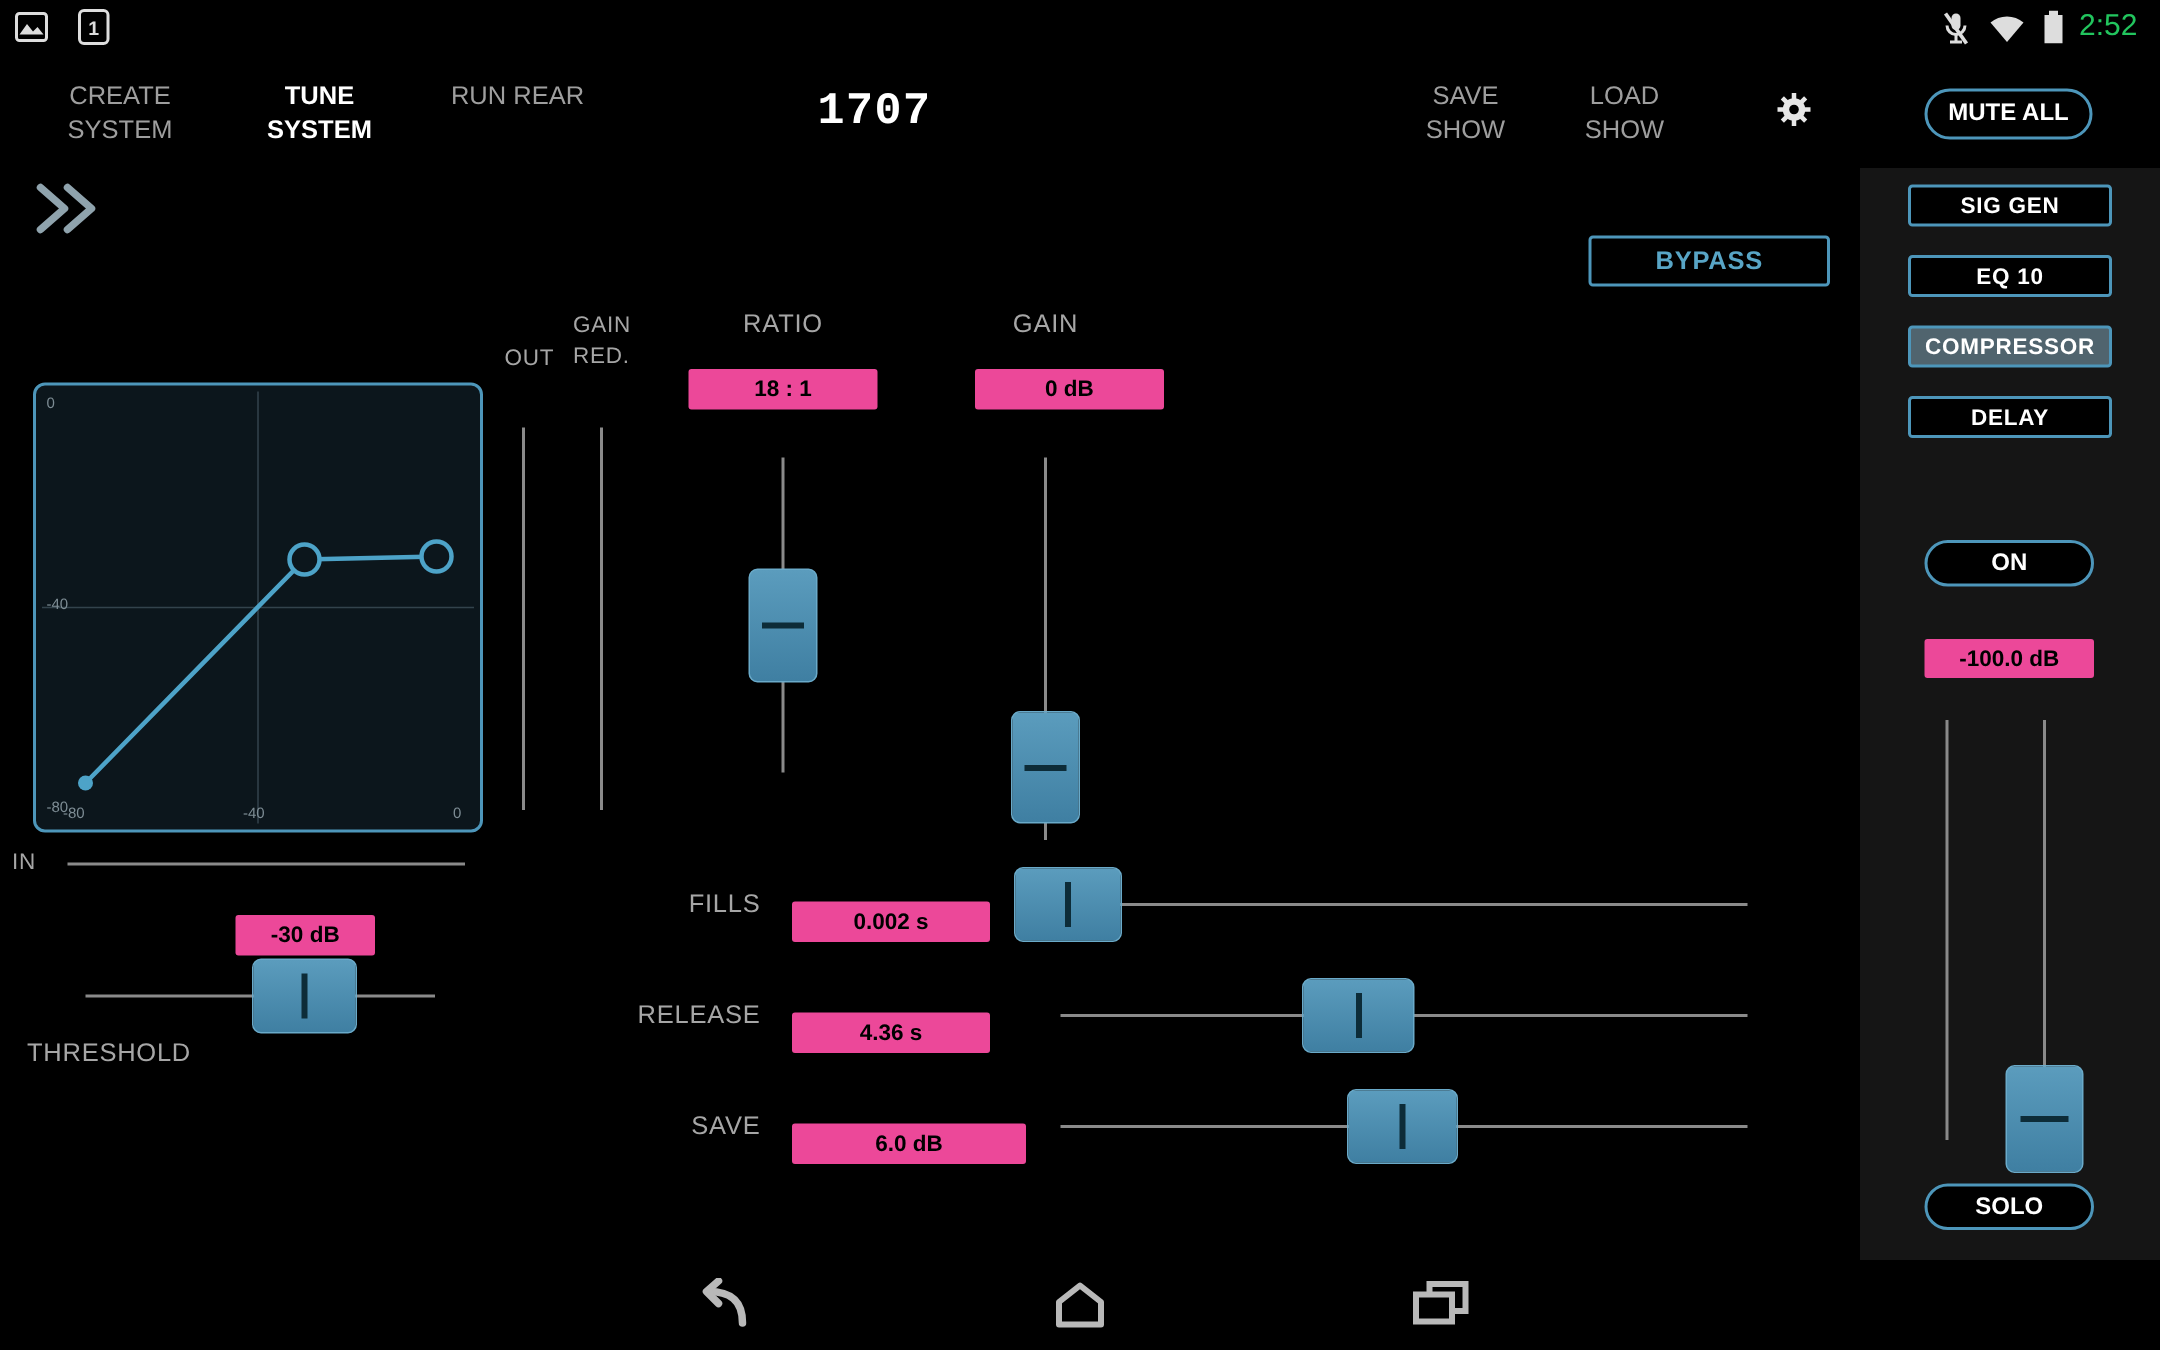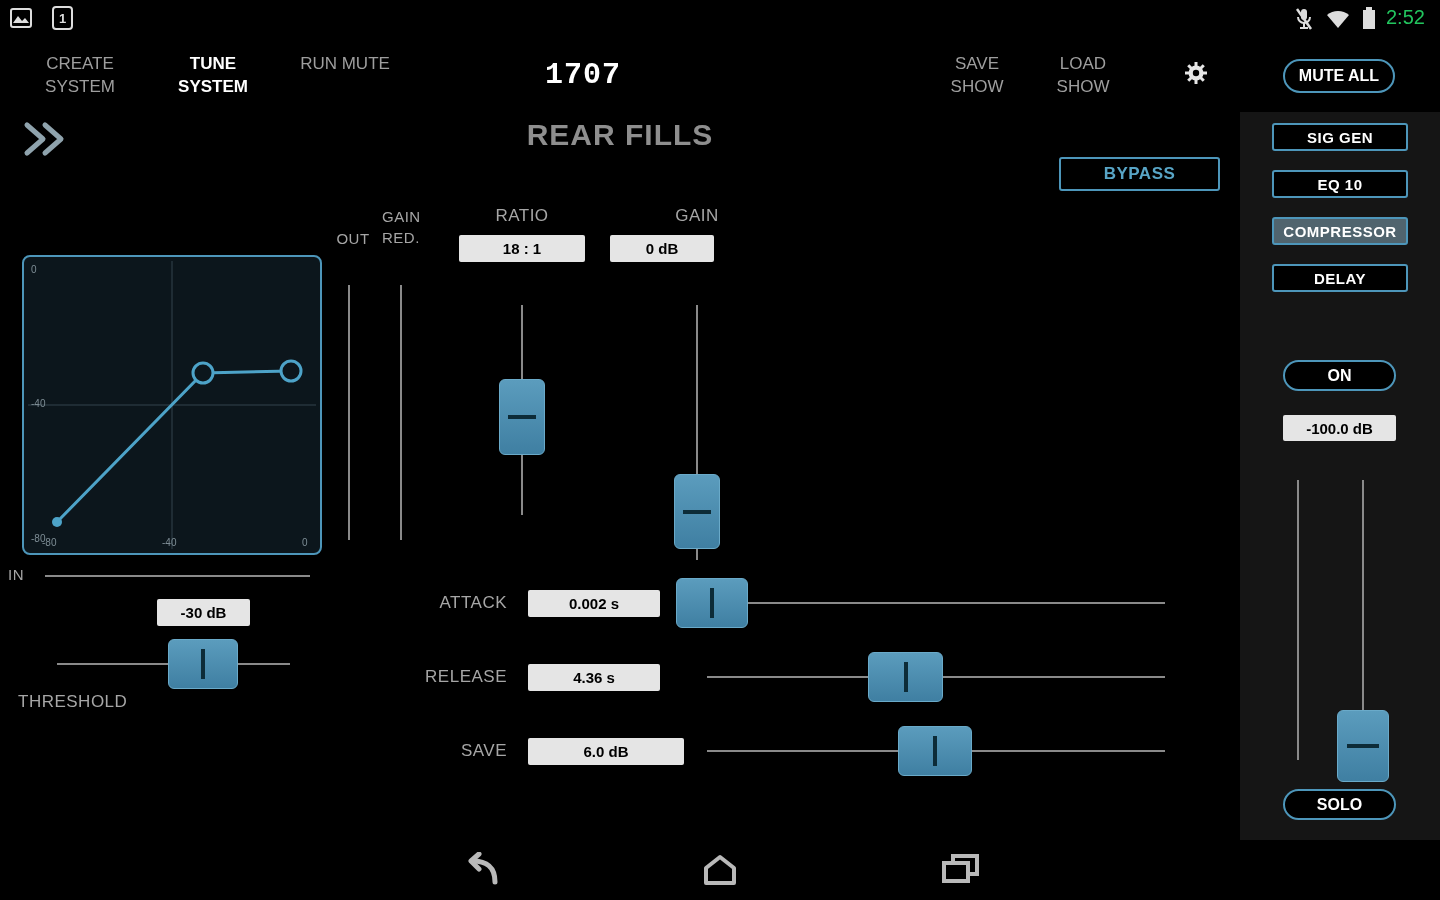--- a/index.html
+++ b/index.html
@@ -22,22 +22,22 @@
   .pill { border:2px solid #4d96ba; border-radius:17px; background:#000; color:#fff; font-weight:bold; font-size:16px;
           display:flex; align-items:center; justify-content:center; cursor:pointer; }
 
   
   .page-title { position:absolute; left:470px; top:118px; width:300px; text-align:center; color:#8e8e8e; font-size:30px; font-weight:bold; letter-spacing:1px; }
   .btn { border:2px solid #4d96ba; border-radius:3px; background:#000; color:#fff; font-weight:bold; font-size:15px;
          display:flex; align-items:center; justify-content:center; cursor:pointer; letter-spacing:0.5px; }
   .btn.blue-text { color:#58a5c6; font-size:17px; }
   .btn.selected { background:#50646e; }
 
-  .valbox { background:#e5e5e5; color:#000; font-weight:bold; font-size:15px;
-            display:flex; align-items:center; justify-content:center; cursor:pointer; border-radius:2px; }
+  .valbox { background:#ec4899; color:#000; font-weight:bold; font-size:15px;
+            display:flex; align-items:center; justify-content:center; cursor:pointer; border-radius:2px;margin-top:11px; }
 
   .lbl { position:absolute; color:#a6a6a6; font-size:17px; letter-spacing:0.5px; }
   .lbl.sm { font-size:15px; }
 
   .track { position:absolute; background:#8a8a8a; }
   .handle { position:absolute; background:linear-gradient(#5b9cbd,#3f7fa2); border:1px solid #6aaac9; border-radius:6px;
             display:flex; align-items:center; justify-content:center; cursor:grab; }
   .handle .vbar { width:4px; height:62%; background:#0d2c38; }
   .handle .hbar { height:4px; width:64%; background:#0d2c38; }
 
@@ -85,21 +85,21 @@
       <svg width="14" height="22" viewBox="0 0 14 22">
         <rect x="4" y="0" width="6" height="3" fill="#ddd"></rect>
         <rect x="1" y="3" width="12" height="19" fill="#ddd"></rect>
       </svg>
     </span>
     <span class="time">2:52</span>
   </div>
 
   <div class="navitem" style="left:35px; top:52px;">CREATE SYSTEM</div>
   <div class="navitem active" style="left:168px; top:52px;">TUNE SYSTEM</div>
-  <div class="navitem" style="left:300px; top:52px;">RUN MUTE</div>
+  <div class="navitem" style="left:300px; top:52px;">RUN REAR</div>
   <div class="show-title">1707</div>
   <div class="navitem" style="left:932px; top:52px;">SAVE SHOW</div>
   <div class="navitem" style="left:1038px; top:52px;">LOAD SHOW</div>
 
   <span class="abs" style="left:1184px; top:61px; cursor:pointer;">
     <svg width="24" height="24" viewBox="0 0 24 24">
       <g fill="#e6e6e6">
         <rect x="10.5" y="1" width="3" height="22"></rect>
         <rect x="10.5" y="1" width="3" height="22" transform="rotate(45 12 12)"></rect>
         <rect x="10.5" y="1" width="3" height="22" transform="rotate(90 12 12)"></rect>
@@ -111,21 +111,20 @@
   </span>
 
   <div class="pill abs" style="left:1283px; top:59px; width:112px; height:34px;">MUTE ALL</div>
 
   <span class="abs" style="left:20px; top:120px; cursor:pointer;">
     <svg width="46" height="38" viewBox="0 0 46 38">
       <path d="M7 5 L23 19 L7 33" fill="none" stroke="#8fa3ad" stroke-width="5" stroke-linejoin="round" stroke-linecap="round"></path>
       <path d="M25 5 L41 19 L25 33" fill="none" stroke="#8fa3ad" stroke-width="5" stroke-linejoin="round" stroke-linecap="round"></path>
     </svg>
   </span>
-  <div class="page-title">REAR FILLS</div>
   <div class="btn blue-text abs" style="left:1059px; top:157px; width:161px; height:34px;">BYPASS</div>
 
   <div class="graph">
     <svg width="296" height="296" viewBox="0 0 296 296">
       <line x1="148" y1="4" x2="148" y2="292" stroke="#33434c" stroke-width="1"></line>
       <line x1="4" y1="148" x2="292" y2="148" stroke="#33434c" stroke-width="1"></line>
       <polyline points="33,265 179,116 267,114" fill="none" stroke="#4da3c8" stroke-width="3"></polyline>
       <circle cx="33" cy="265" r="5" fill="#4da3c8"></circle>
       <circle cx="179" cy="116" r="10" fill="#0c161c" stroke="#4da3c8" stroke-width="3"></circle>
       <circle cx="267" cy="114" r="10" fill="#0c161c" stroke="#4da3c8" stroke-width="3"></circle>
@@ -154,27 +153,27 @@
   <div class="track" style="left:400px; top:285px; width:2px; height:255px;"></div>
 
   <span class="lbl" style="left:472px; top:206px; width:100px; text-align:center;">RATIO</span>
   <div class="valbox abs" style="left:459px; top:235px; width:126px; height:27px;">18 : 1</div>
   <div class="track" style="left:521px; top:305px; width:2px; height:210px;"></div>
   <div class="handle" style="left:499px; top:379px; width:46px; height:76px;">
     <div class="hbar"></div>
   </div>
 
   <span class="lbl" style="left:647px; top:206px; width:100px; text-align:center;">GAIN</span>
-  <div class="valbox abs" style="left:610px; top:235px; width:104px; height:27px;">0 dB</div>
+  <div class="valbox abs" style="left:650px; top:235px; width:126px; height:27px;">0 dB</div>
   <div class="track" style="left:696px; top:305px; width:2px; height:255px;"></div>
   <div class="handle" style="left:674px; top:474px; width:46px; height:75px;">
     <div class="hbar"></div>
   </div>
 
-  <span class="lbl" style="left:380px; top:593px; width:127px; text-align:right;">ATTACK</span>
+  <span class="lbl" style="left:380px; top:593px; width:127px; text-align:right;">FILLS</span>
   <div class="valbox abs" style="left:528px; top:590px; width:132px; height:27px;">0.002 s</div>
   <div class="track" style="left:690px; top:602px; width:475px; height:2px;"></div>
   <div class="handle" style="left:676px; top:578px; width:72px; height:50px;">
     <div class="vbar"></div>
   </div>
 
   <span class="lbl" style="left:380px; top:667px; width:127px; text-align:right;">RELEASE</span>
   <div class="valbox abs" style="left:528px; top:664px; width:132px; height:27px;">4.36 s</div>
   <div class="track" style="left:707px; top:676px; width:458px; height:2px;"></div>
   <div class="handle" style="left:868px; top:652px; width:75px; height:50px;">

